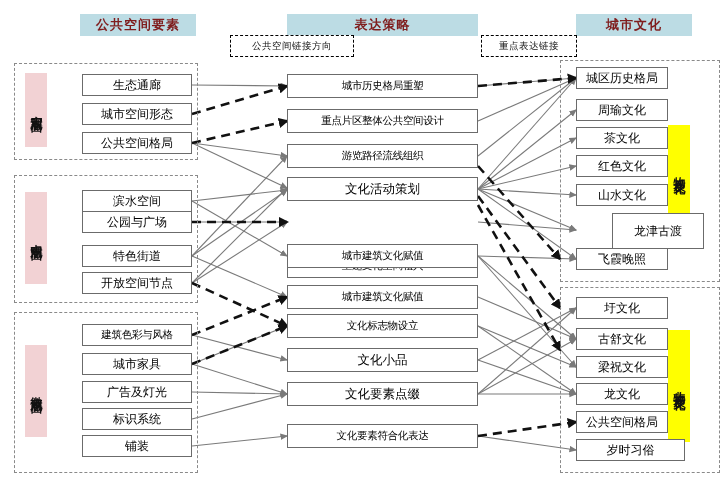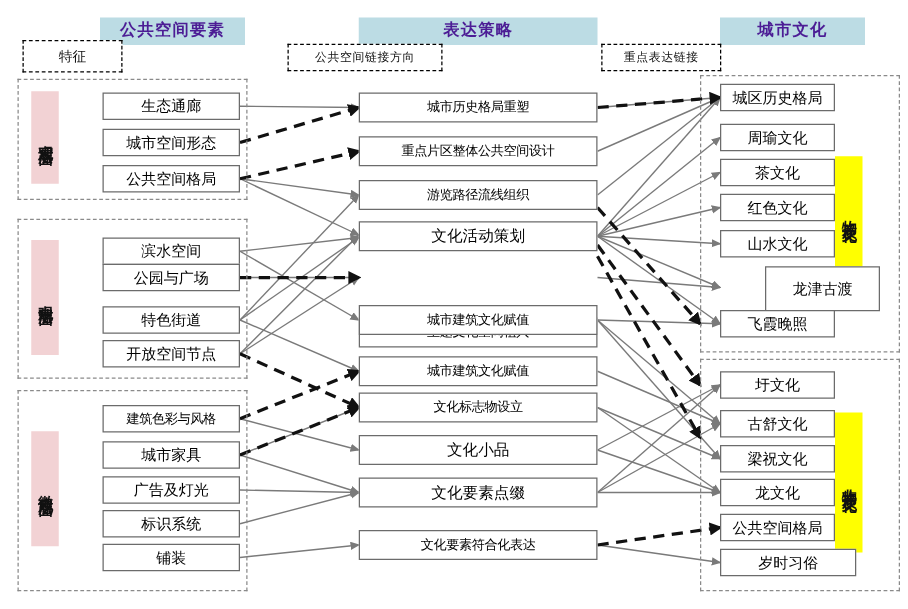--- a/index.html
+++ b/index.html
@@ -1,21 +1,21 @@
 <!DOCTYPE html>
 <html><head>
 <meta charset="utf-8">
 <style>
   html,body{margin:0;padding:0;background:#ffffff;}
   body{width:726px;height:487px;overflow:hidden;
        font-family:"DejaVu Sans","Liberation Sans",sans-serif;}
   #stage{position:relative;width:726px;height:487px;background:#fff;}
 
   
-  .colhead{position:absolute;background:#bcdce4;color:#4c1d95;
+  .colhead{position:absolute;background:#bcdce4;color:#7f1d1d;
            font-size:13px;font-weight:bold;text-align:center;
            line-height:22px;height:22px;letter-spacing:1px;}
 
   
   .chip{position:absolute;border:1.6px dashed #000;background:#fff;
         font-size:11px;text-align:center;color:#111;
         display:flex;align-items:center;justify-content:center;}
   .chip.small{font-size:9.5px;letter-spacing:0.5px;}
 
   
@@ -111,23 +111,20 @@
         <path d="M478,436 L576,422" class="dash" marker-end="url(#ah-d)"></path>
       </g>
   </svg>
 
   <div id="headers">
       <div class="colhead" style="left: 80px; top: 14px; width: 116px;">公共空间要素</div>
       <div class="colhead" style="left: 287px; top: 14px; width: 191px;">表达策略</div>
       <div class="colhead" style="left: 576px; top: 14px; width: 116px;">城市文化</div>
     </div>
 
-  <div class="chip" id="chip-feature" style="left: 18px; top: 32px; width: 78px; height: 24px;">
-      <span>特征</span>
-    </div>
   <div class="chip small" id="chip-linkdir" style="left: 182px; top: 35px; width: 122px; height: 20px; margin-left: 48px;">
       <span>公共空间链接方向</span>
     </div>
   <div class="chip small" id="chip-keylink" style="left: 481px; top: 35px; width: 94px; height: 20px;">
       <span>重点表达链接</span>
     </div>
 
   <div id="groups">
       <div class="frame" style="left: 14px; top: 63px; width: 182px; height: 95px;"></div>
       <div class="vlabel pink" style="left: 25px; top: 73px; width: 22px; height: 74px;">宏观层面</div>

